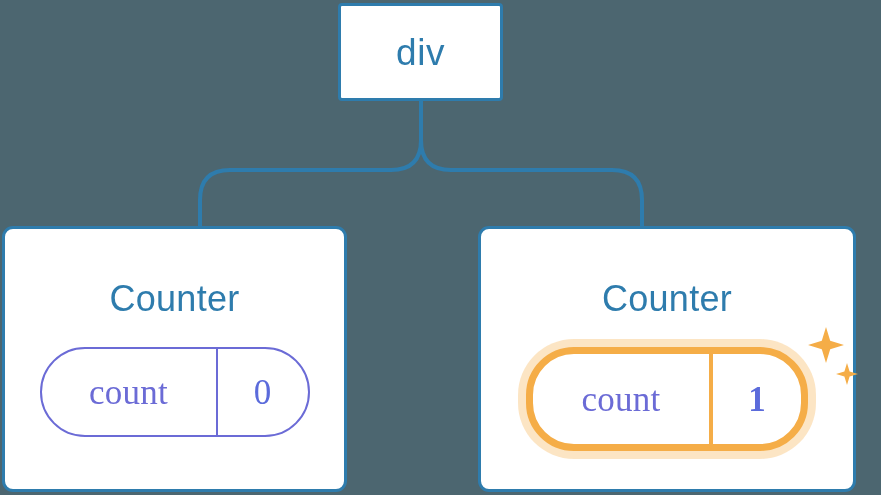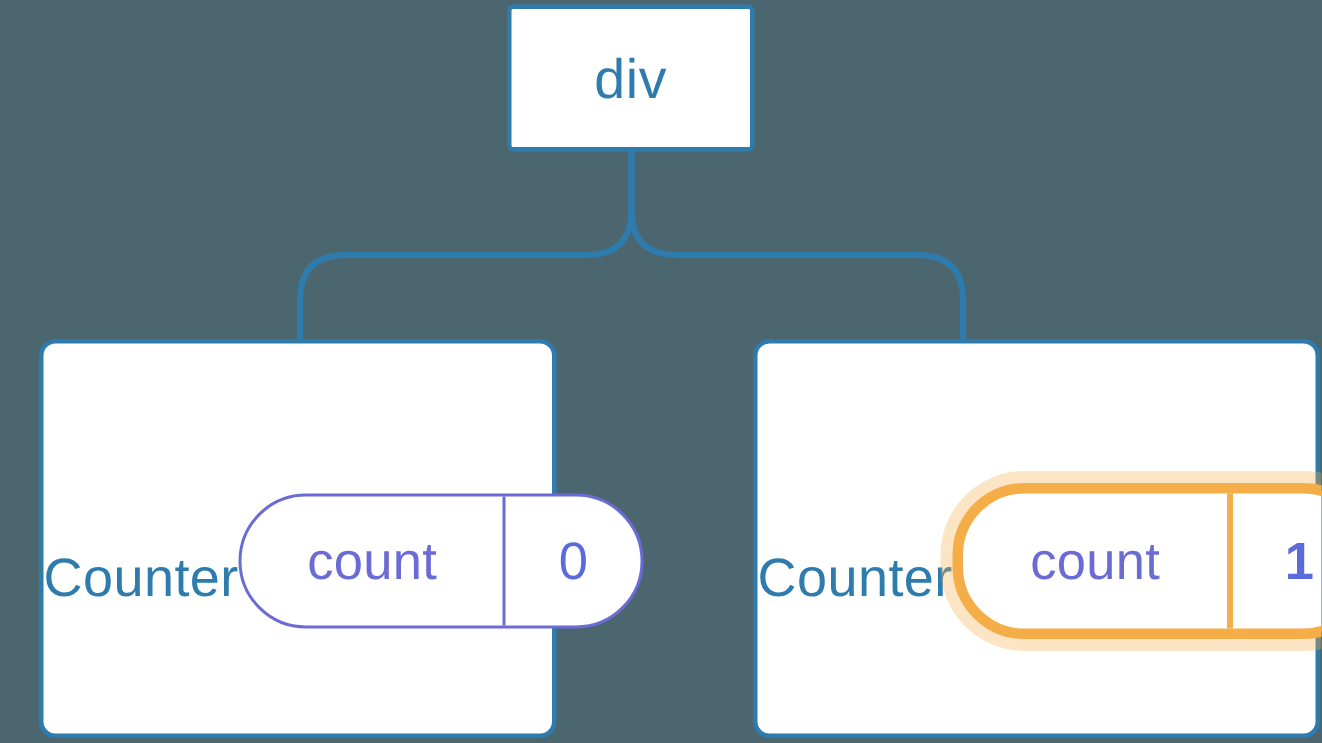--- a/index.html
+++ b/index.html
@@ -54,44 +54,44 @@
     font-size: 37px;
     font-weight: 400;
     letter-spacing: 0.5px;
     line-height: 1;
   }
 
   .node-child {
     top: 226px;
     height: 266px;
     display: flex;
-    flex-direction: row;
+    flex-direction: column;
     align-items: center;
     border-radius: 11px;
-    margin-left: 24px;
   }
   .node-child.left  { left: 2px;   width: 345px; }
   .node-child.right { left: 478px; width: 378px; }
 
   .child-title {
     color: #2E7CAD;
     font-size: 36px;
     font-weight: 400;
     line-height: 1;
     margin-top: 52px;
     letter-spacing: 0.3px;
   }
 
   
   .pill-wrap {
     position: relative;
     margin-top: 30px;
     display: flex;
     align-items: center;
     justify-content: center;
+    font-family: Liberation Serif, serif;
   }
 
   .pill {
     position: relative;
     display: flex;
     align-items: stretch;
     height: 90px;
     border: 2px solid #6B6BD6;
     border-radius: 48px;
     box-sizing: border-box;

